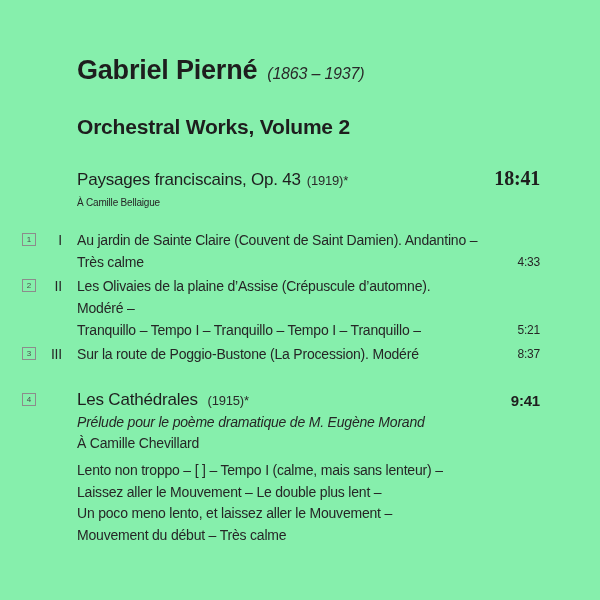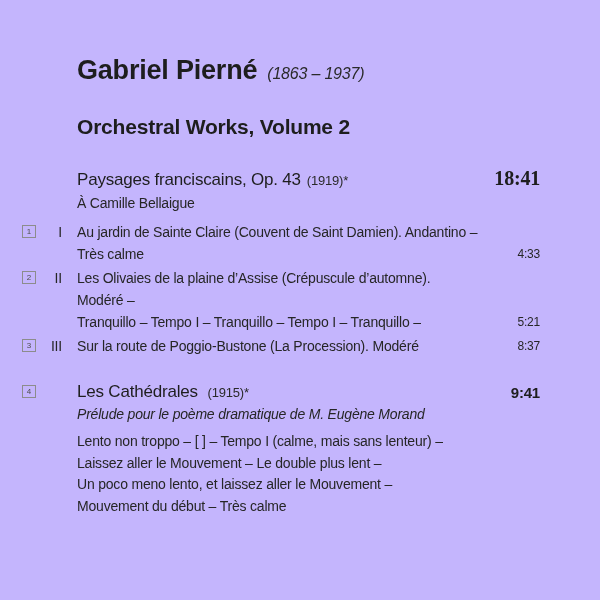--- a/index.html
+++ b/index.html
@@ -1,19 +1,19 @@
 <!DOCTYPE html>
 <html><head>
 <meta charset="utf-8">
 <style>
   html,body{margin:0;padding:0;background:#ffffff;}
   .page{
     position:relative;
     width:600px;height:600px;
-    background:#c4b5fd;
+    background:#86efac;
     box-sizing:border-box;
     padding-top:54px;
     font-family:"Liberation Sans","DejaVu Sans",sans-serif;
     color:#222222;
     letter-spacing:-0.2px;
     overflow:hidden;
   }
   .composer-line{
     margin:0 60px 0 77px;
     display:flex;align-items:baseline;gap:10px;
@@ -27,22 +27,22 @@
   }
   .work-header{
     display:flex;align-items:baseline;
     margin:27px 60px 0 77px;
     line-height:22px;
   }
   .work-title{font-size:17px;font-weight:normal;color:#1e1e1e;}
   .work-year{font-size:13px;font-weight:normal;margin-left:6px;color:#2a2a2a;}
   .work-duration{margin-left:auto;font-size:20px;font-weight:bold;color:#1e1e1e;font-family:Liberation Serif, serif;}
   .dedication{
-    margin:1px 60px 8px 77px;
-    font-size:14px;line-height:20px;color:#262626;
+    margin:1px 60px 16px 77px;
+    font-size:10px;line-height:20px;color:#262626;
   }
   .track{
     display:grid;
     grid-template-columns:22px 16px 24px 1fr 60px;
     padding-right:60px;
     margin-top:2px;
   }
   .track-box{
     grid-column:2;
     width:12px;height:11px;
@@ -123,20 +123,21 @@
     <span class="track-box">4</span>
     <span class="track-roman"></span>
     <span class="track-text" style="line-height:22px;">
       <span class="work-title">Les Cathédrales</span>
       <span class="work-year">(1915)*</span>
     </span>
     <span class="track-time" style="font-weight:bold;font-size:15px;color:#1e1e1e;">9:41</span>
   </div>
 
   <div class="work2-sub italic">Prélude pour le poème dramatique de M. Eugène Morand</div>
+  <div class="work2-sub">À Camille Chevillard</div>
 
   <div class="tempo-block">
     <span>Lento non troppo – [  ] – Tempo I (calme, mais sans lenteur) –</span><br>
     <span>Laissez aller le Mouvement – Le double plus lent –</span><br>
     <span>Un poco meno lento, et laissez aller le Mouvement –</span><br>
     <span>Mouvement du début – Très calme</span>
   </div>
 
 </div>
 

